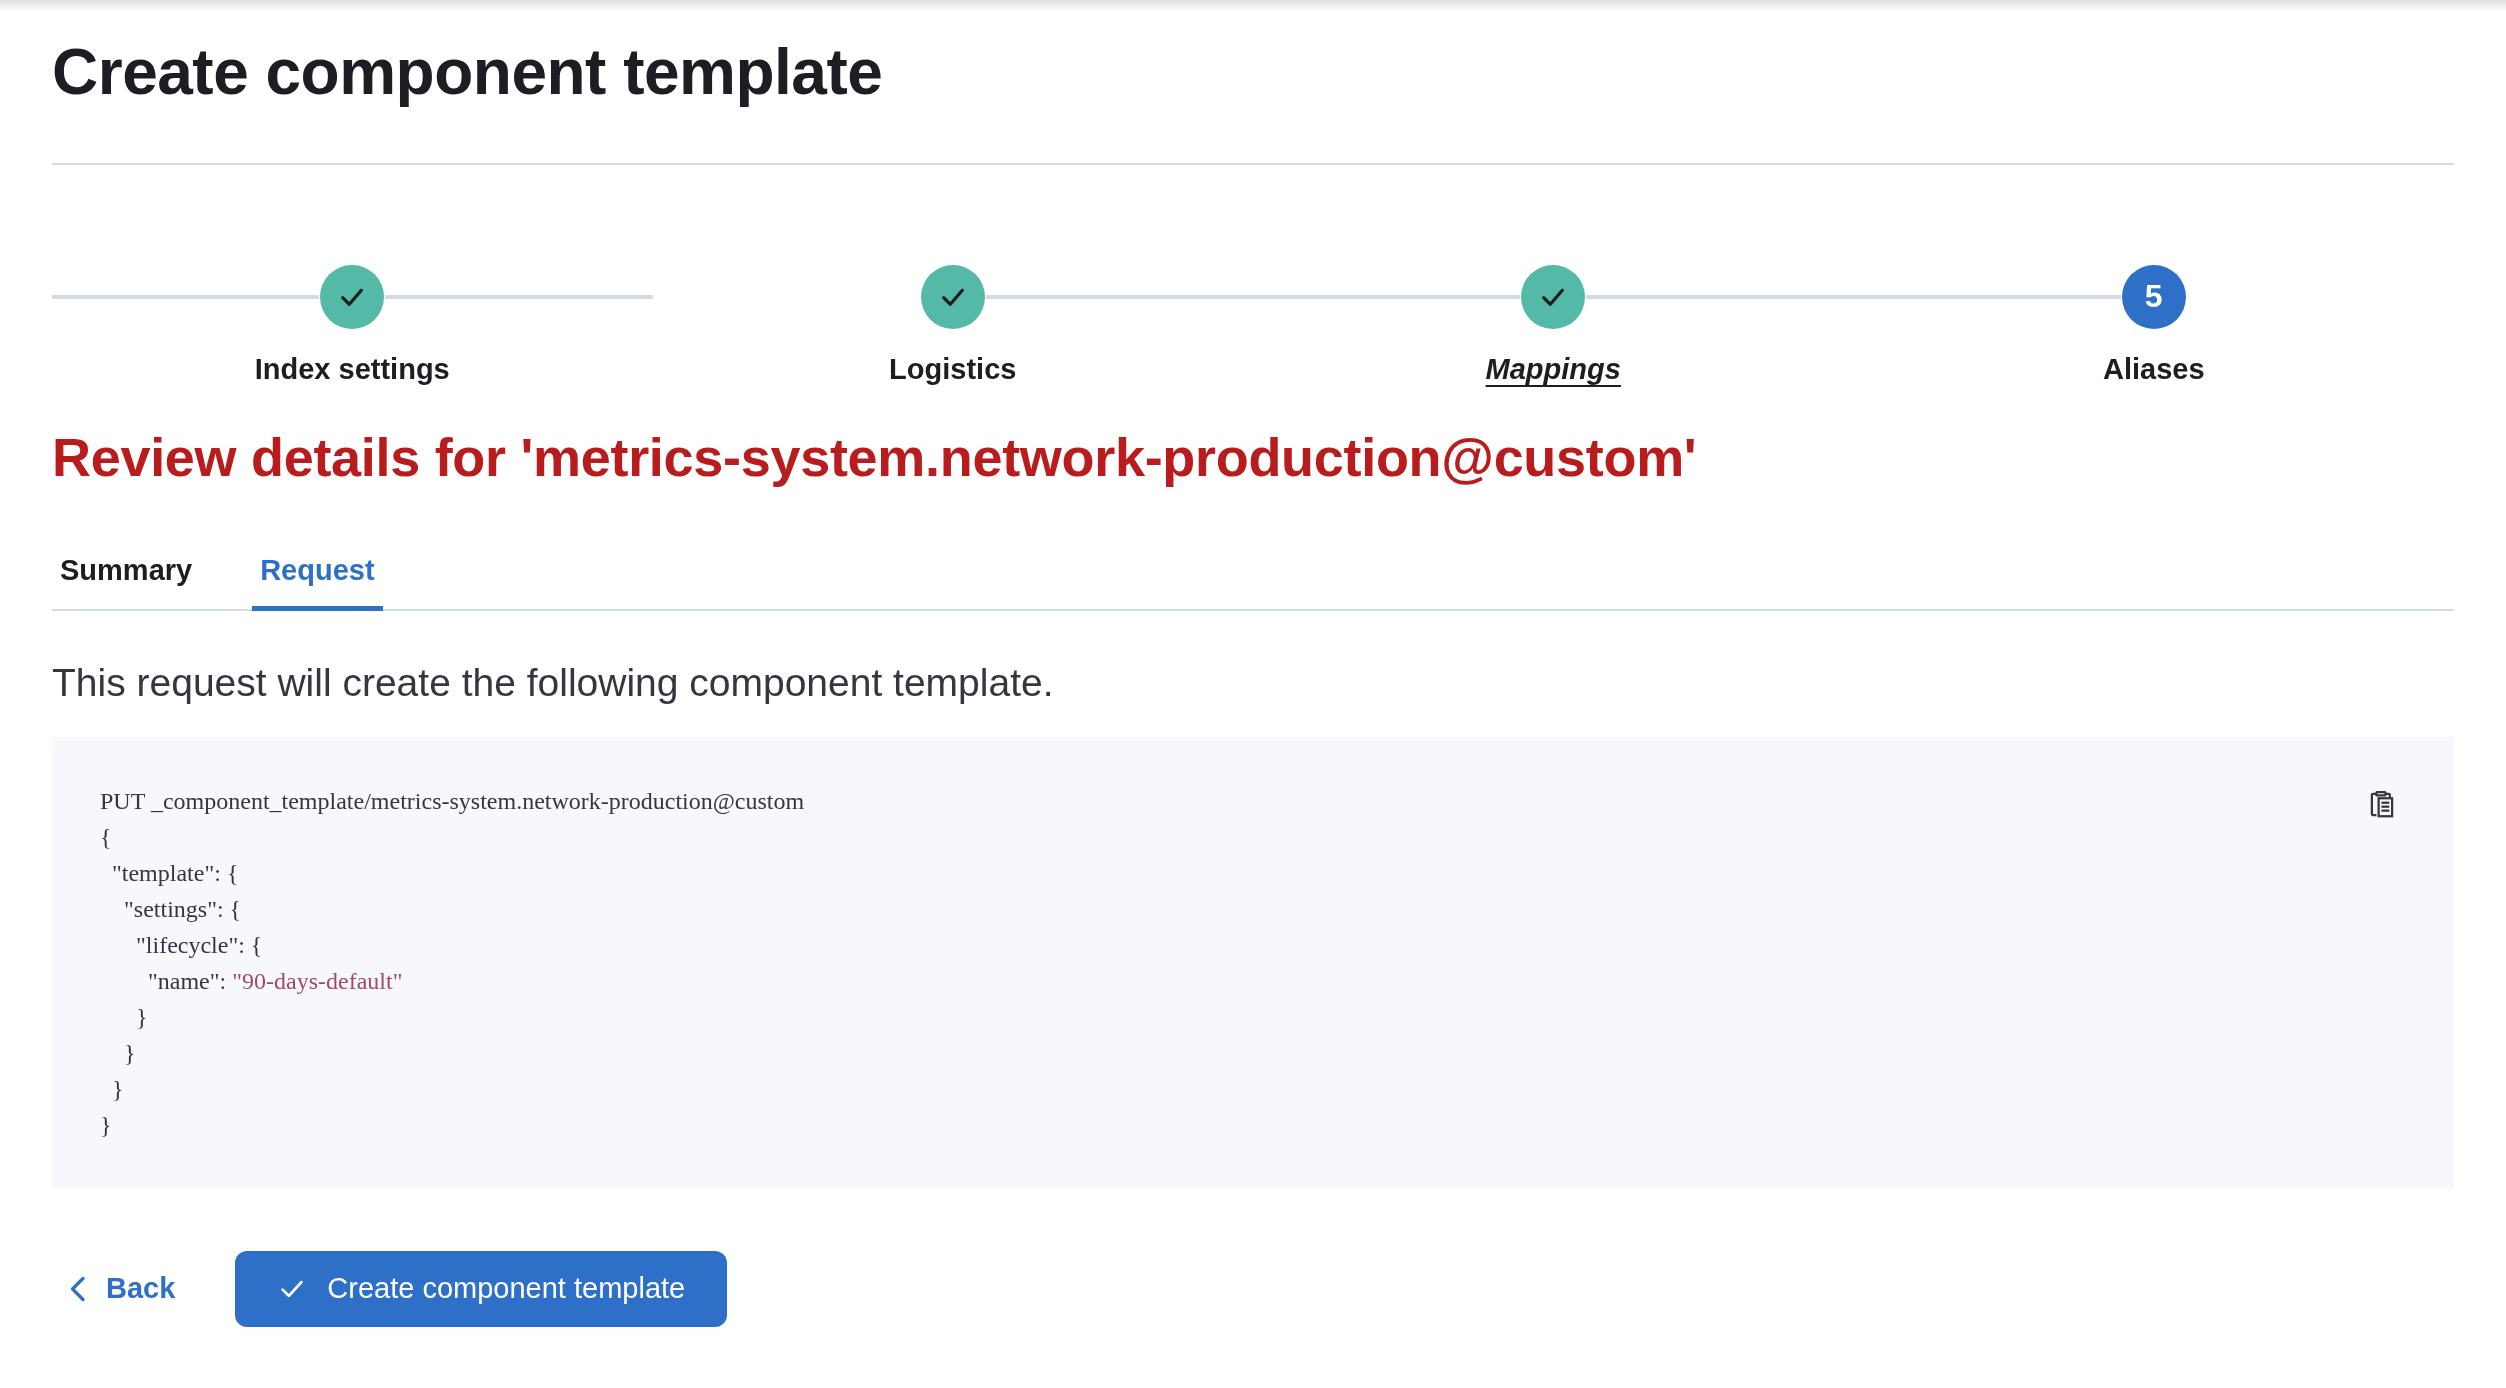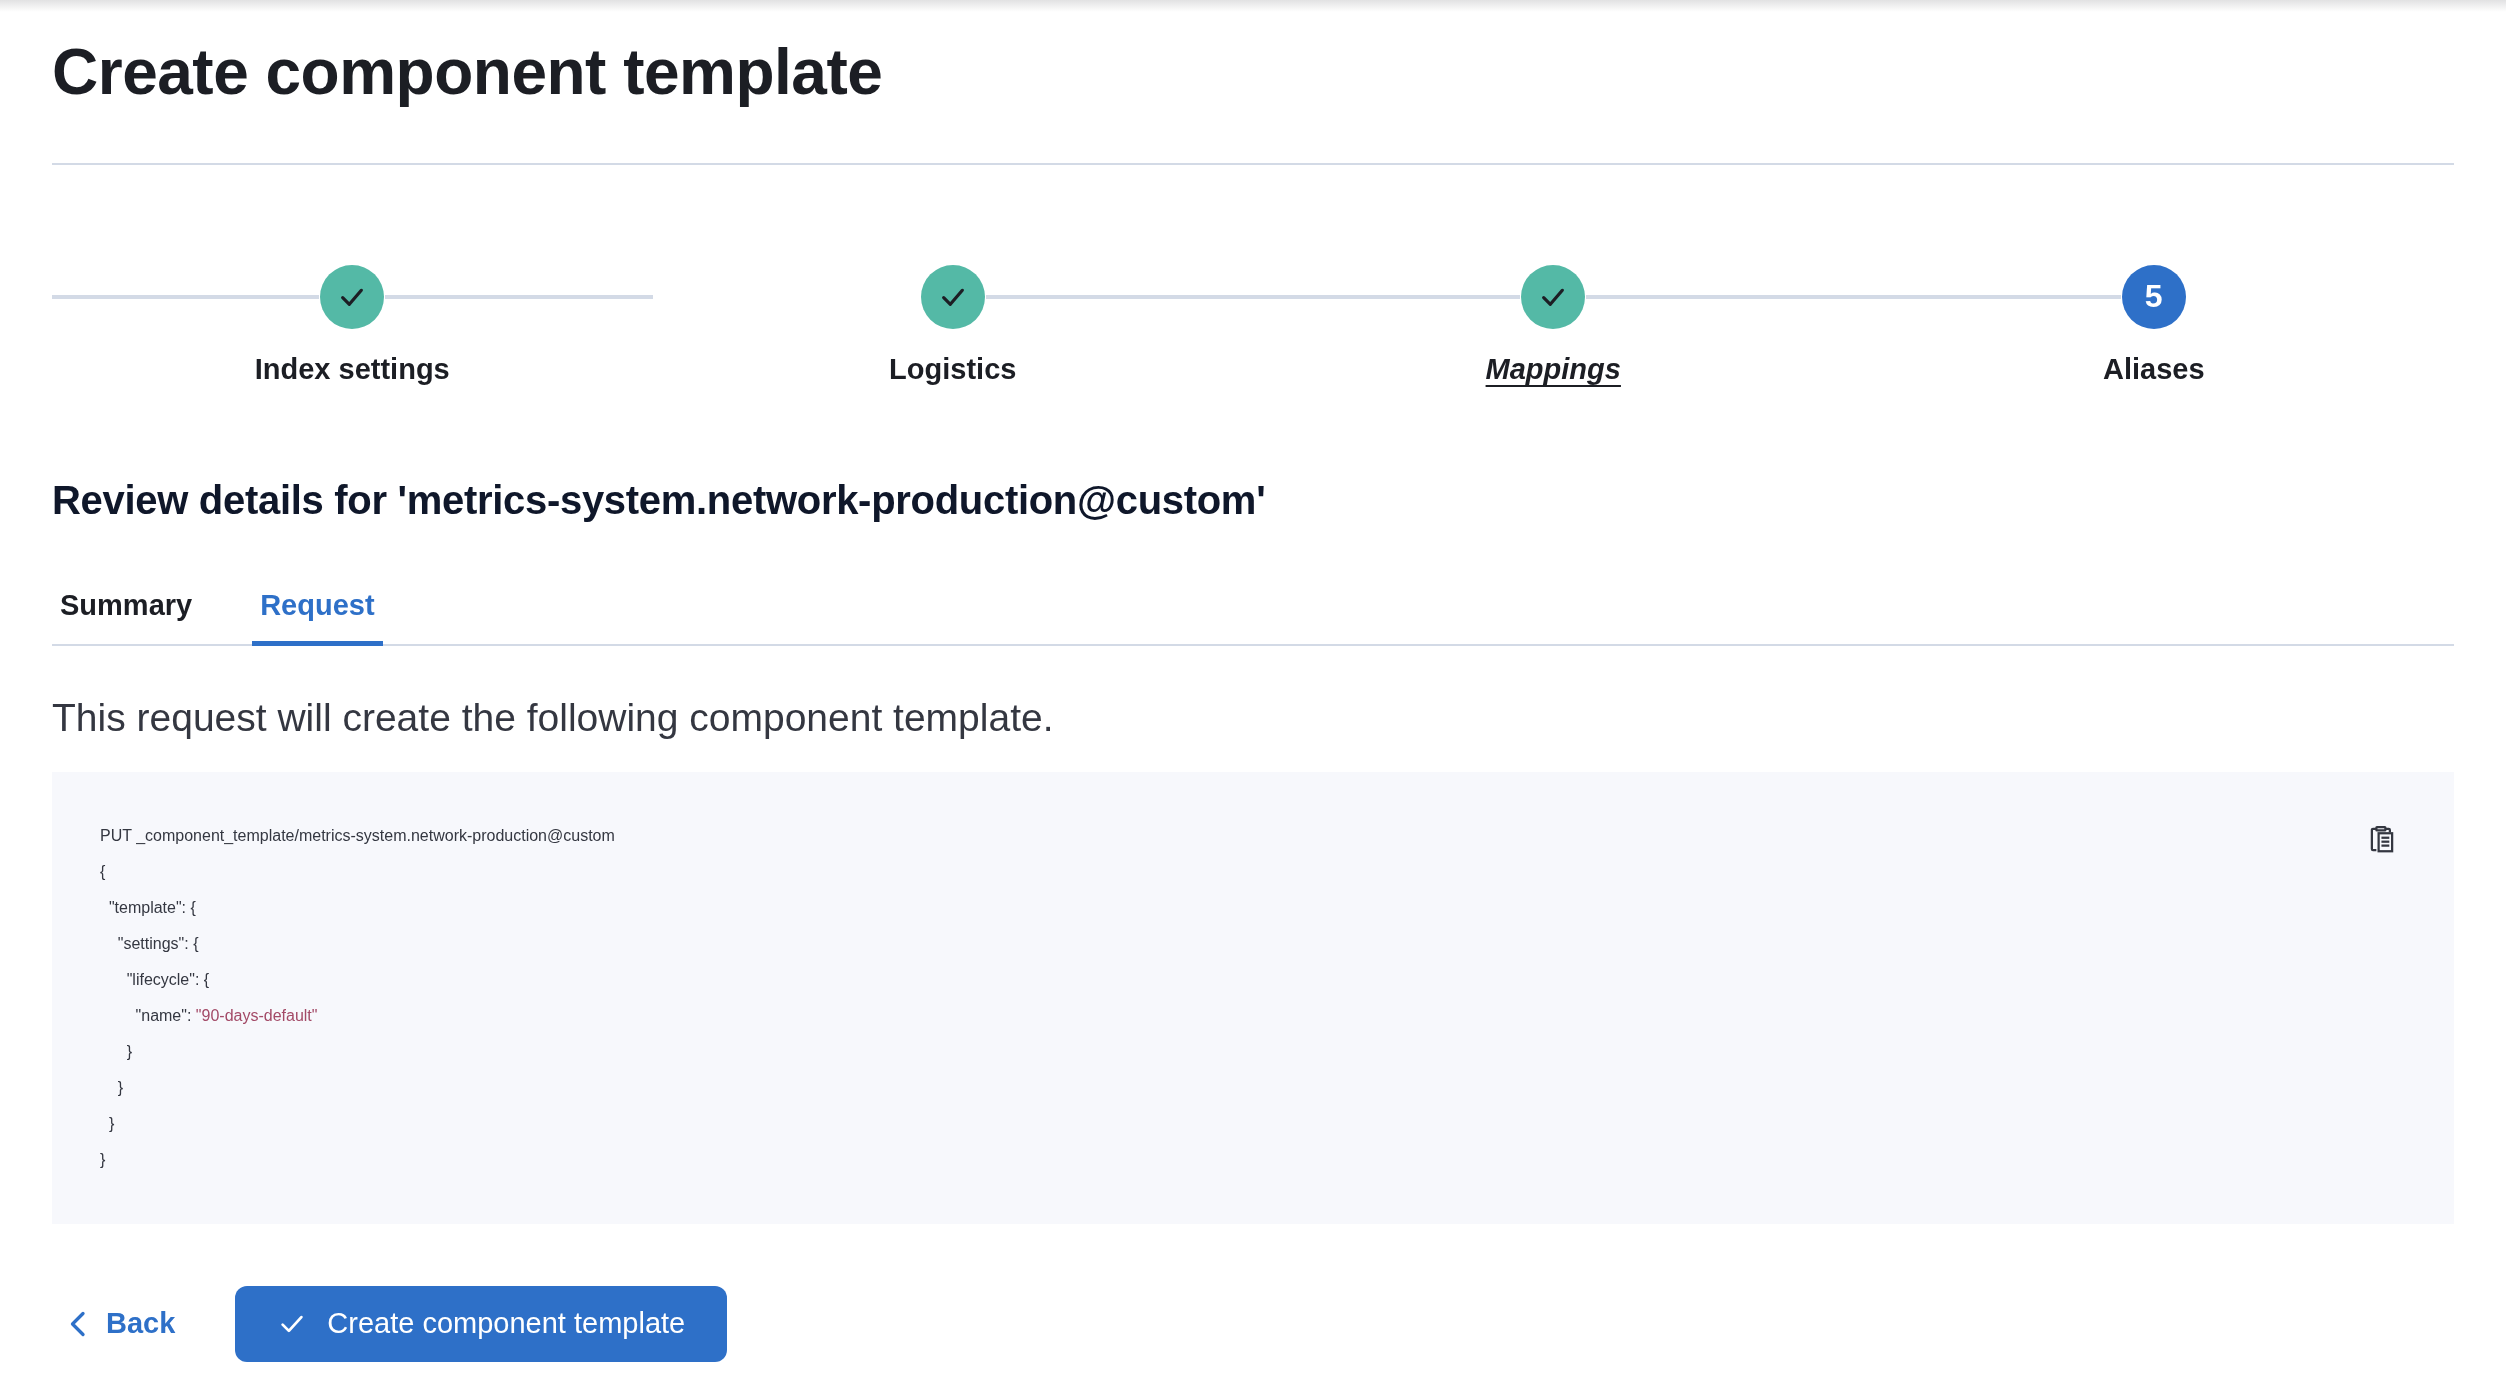--- a/index.html
+++ b/index.html
@@ -48,25 +48,25 @@
   .step-circle.complete { background: #54B9A6; }
   .step-circle.current  { background: #2E70C8; }
   .step-number { color: #fff; font-size: 32px; font-weight: 700; }
   .step-label {
     margin-top: 24px; font-size: 29px; font-weight: 700; color: #1C1E24;
   }
   .step-label.underlined { text-decoration: underline; text-underline-offset: 6px; font-style: italic; }
 
   
   .review-heading {
-    margin-top: 92px;
-    font-size: 40px;
+    margin-top: 40px;
+    font-size: 54px;
     font-weight: 700;
     letter-spacing: -0.3px;
-    color: #0f172a;
+    color: #b91c1c;
   }
 
   
   .tabs {
     display: flex; gap: 40px;
     margin-top: 66px;
     border-bottom: 2px solid #D3DAE6;
   }
   .tab {
     position: relative;
@@ -89,22 +89,22 @@
     color: #343741;
   }
 
   .code-block {
     position: relative;
     margin-top: 32px;
     background: #F7F8FC;
     padding: 46px 48px;
   }
   .code-block pre {
-    font-family: Liberation Sans, sans-serif;
-    font-size: 16px;
+    font-family: Liberation Serif, serif;
+    font-size: 24px;
     line-height: 36px;
     color: #343741;
     white-space: pre;
   }
   .code-string { color: #A34A67; }
 
   .copy-button {
     position: absolute; top: 48px; right: 52px;
     width: 40px; height: 40px;
     background: none; border: none; cursor: pointer;

